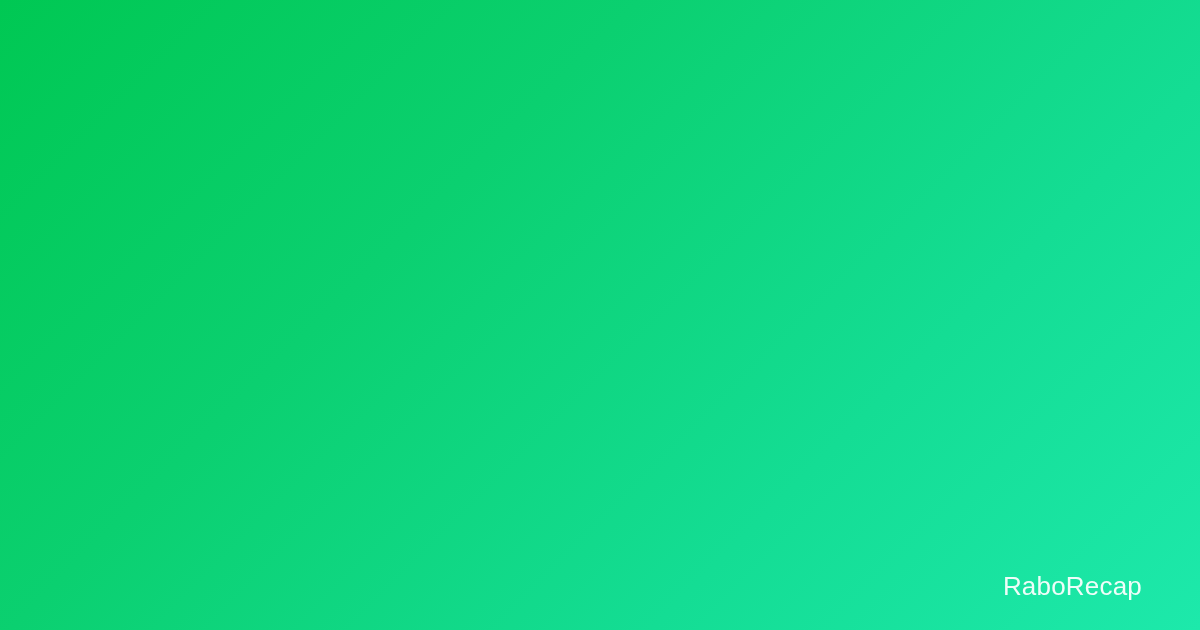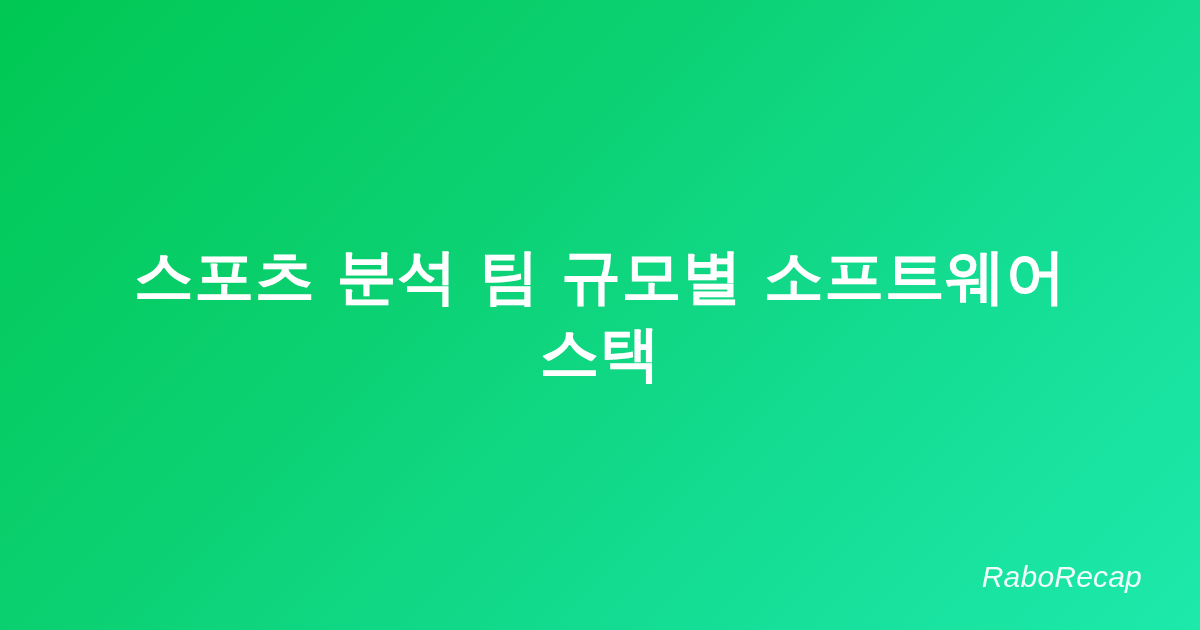--- a/index.html
+++ b/index.html
@@ -39,33 +39,31 @@
     font-weight: 700;
     line-height: 1.28;
     letter-spacing: 0.5px;
     word-break: keep-all;
     white-space: normal;
   }
 
   #brand-watermark {
     position: absolute;
     right: 58px;
-    bottom: 38px;
+    bottom: 31px;
     color: rgba(255, 255, 255, 0.93);
     font-family: "Liberation Sans", "DejaVu Sans", sans-serif;
-    font-size: 30px;
+    font-size: 26px;
     font-weight: 400;
     line-height: 1;
     letter-spacing: 0.2px;
     white-space: nowrap;
-    font-style: italic;
   }
 </style>
 </head>
 <body>
 
 <div id="og-card">
 
-  <h1 id="card-title">스포츠 분석 팀 규모별 소프트웨어 스택</h1>
 
   <div id="brand-watermark">RaboRecap</div>
 
 </div>
 
 </body></html>

